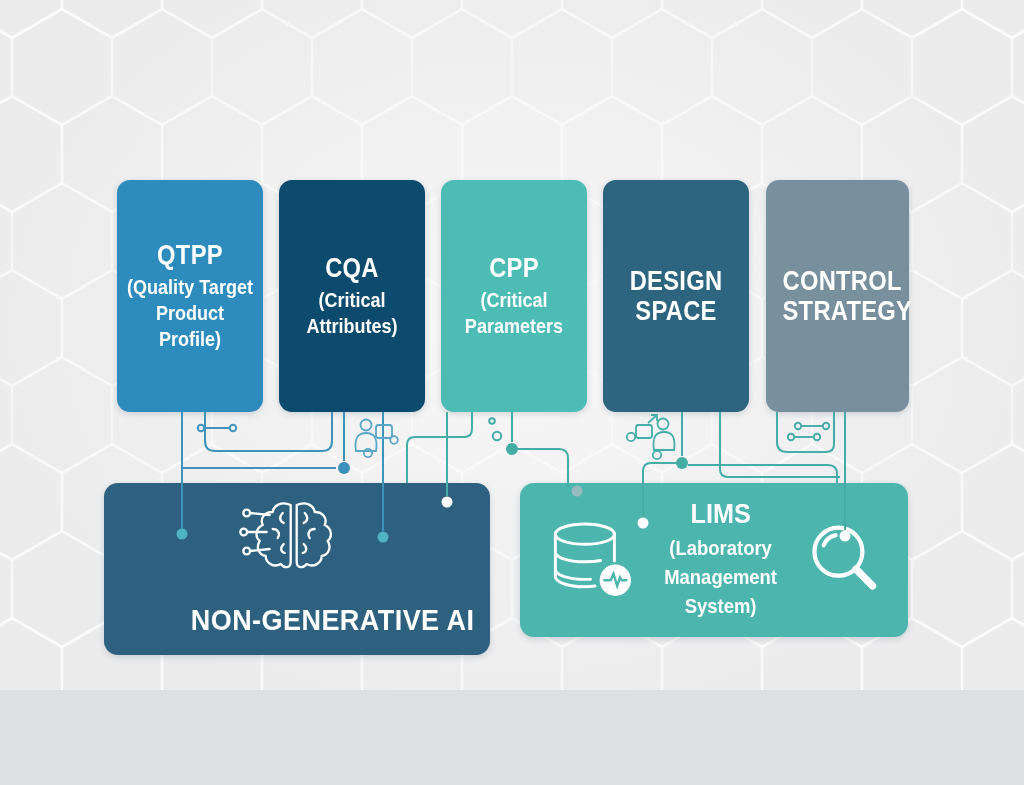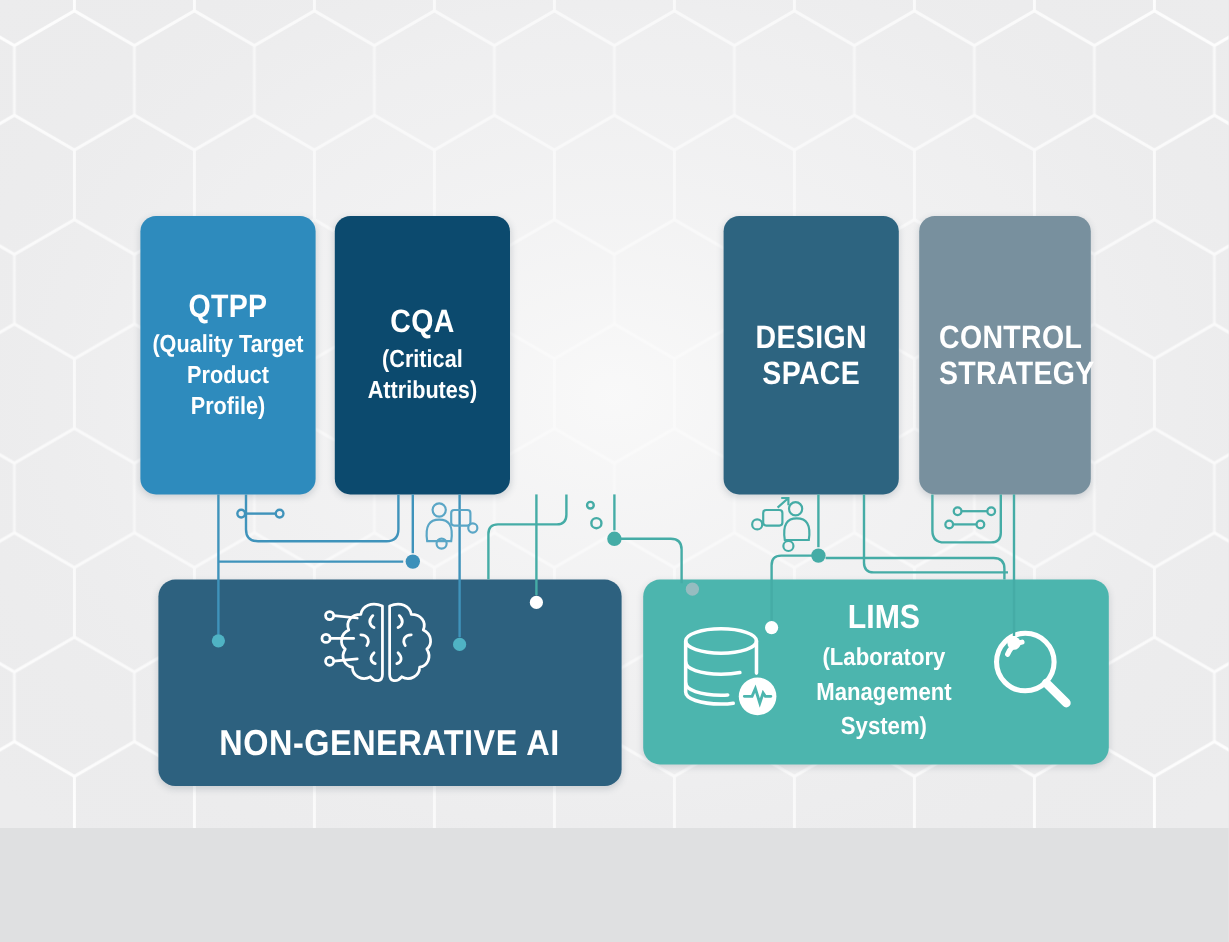--- a/index.html
+++ b/index.html
@@ -14,25 +14,25 @@
     border-radius:13px; display:flex; align-items:center; justify-content:center;
     box-shadow:0 2px 6px rgba(40,60,80,.18);
   }
   .card-txt{ text-align:center; color:#fff; transform:scaleX(.88); width:150px;}
   .card-title{ font-size:27px; font-weight:700; line-height:1.12; letter-spacing:.3px;}
   .card-sub{ font-size:20.5px; font-weight:700; line-height:1.28; margin-top:4px;}
   .bottom-box{
     position:absolute; top:483px; height:154px; border-radius:14px;
     box-shadow:0 2px 6px rgba(40,60,80,.18); color:#fff;
   }
-  #ai-box{ left:132px; width:386px; display:flex; flex-direction:column;
-    align-items:center; justify-content:flex-end; padding-bottom:18px;}
+  #ai-box{ left:104px; width:386px; display:flex; flex-direction:column;
+    align-items:flex-end; justify-content:flex-end; padding-bottom:18px;}
   #ai-label{ font-size:30px; font-weight:700; letter-spacing:.5px; transform:scaleX(.9);}
   #ai-icon{ position:absolute; top:16px; left:50%; transform:translateX(-53%);}
-  #lims-box{ left:520px; width:388px; display:flex; align-items:center; justify-content:space-between; padding:0 28px; box-sizing:border-box;margin-left:16px;}
+  #lims-box{ left:520px; width:388px; display:flex; align-items:center; justify-content:space-between; padding:0 28px; box-sizing:border-box;}
   .lims-txt{ text-align:center; transform:scaleX(.9); width:190px;}
   .lims-title{ font-size:28px; font-weight:700; line-height:1.1;}
   .lims-sub{ font-size:20.5px; font-weight:700; line-height:1.42; margin-top:3px;}
 </style>
 </head>
 <body>
 
 <div id="stage">
 
   <svg class="bg" width="1024" height="785">
@@ -59,20 +59,26 @@
   <div class="card" style="left: 117px; background: rgb(46, 139, 189);">
     <div class="card-txt">
         <div class="card-title">QTPP</div>
     <div class="card-sub">(Quality Target Product Profile)</div>
       </div>
   </div>
   <div class="card" style="left: 279px; background: #0c4a6e;">
     <div class="card-txt">
         <div class="card-title">CQA</div>
     <div class="card-sub">(Critical Attributes)</div>
+      </div>
+  </div>
+  <div class="card" style="left: 441px; background: rgb(77, 188, 181);">
+    <div class="card-txt">
+        <div class="card-title">CPP</div>
+    <div class="card-sub">(Critical Parameters</div>
       </div>
   </div>
   <div class="card" style="left: 603px; background: rgb(45, 100, 128);">
     <div class="card-txt" style="width:120px">
         <div class="card-title">DESIGN SPACE</div>
       </div>
   </div>
   <div class="card" style="left: 766px; width: 143px; background: rgb(120, 144, 158);">
     <div class="card-txt" style="width:125px">
         <div class="card-title">CONTROL STRATEGY</div>

